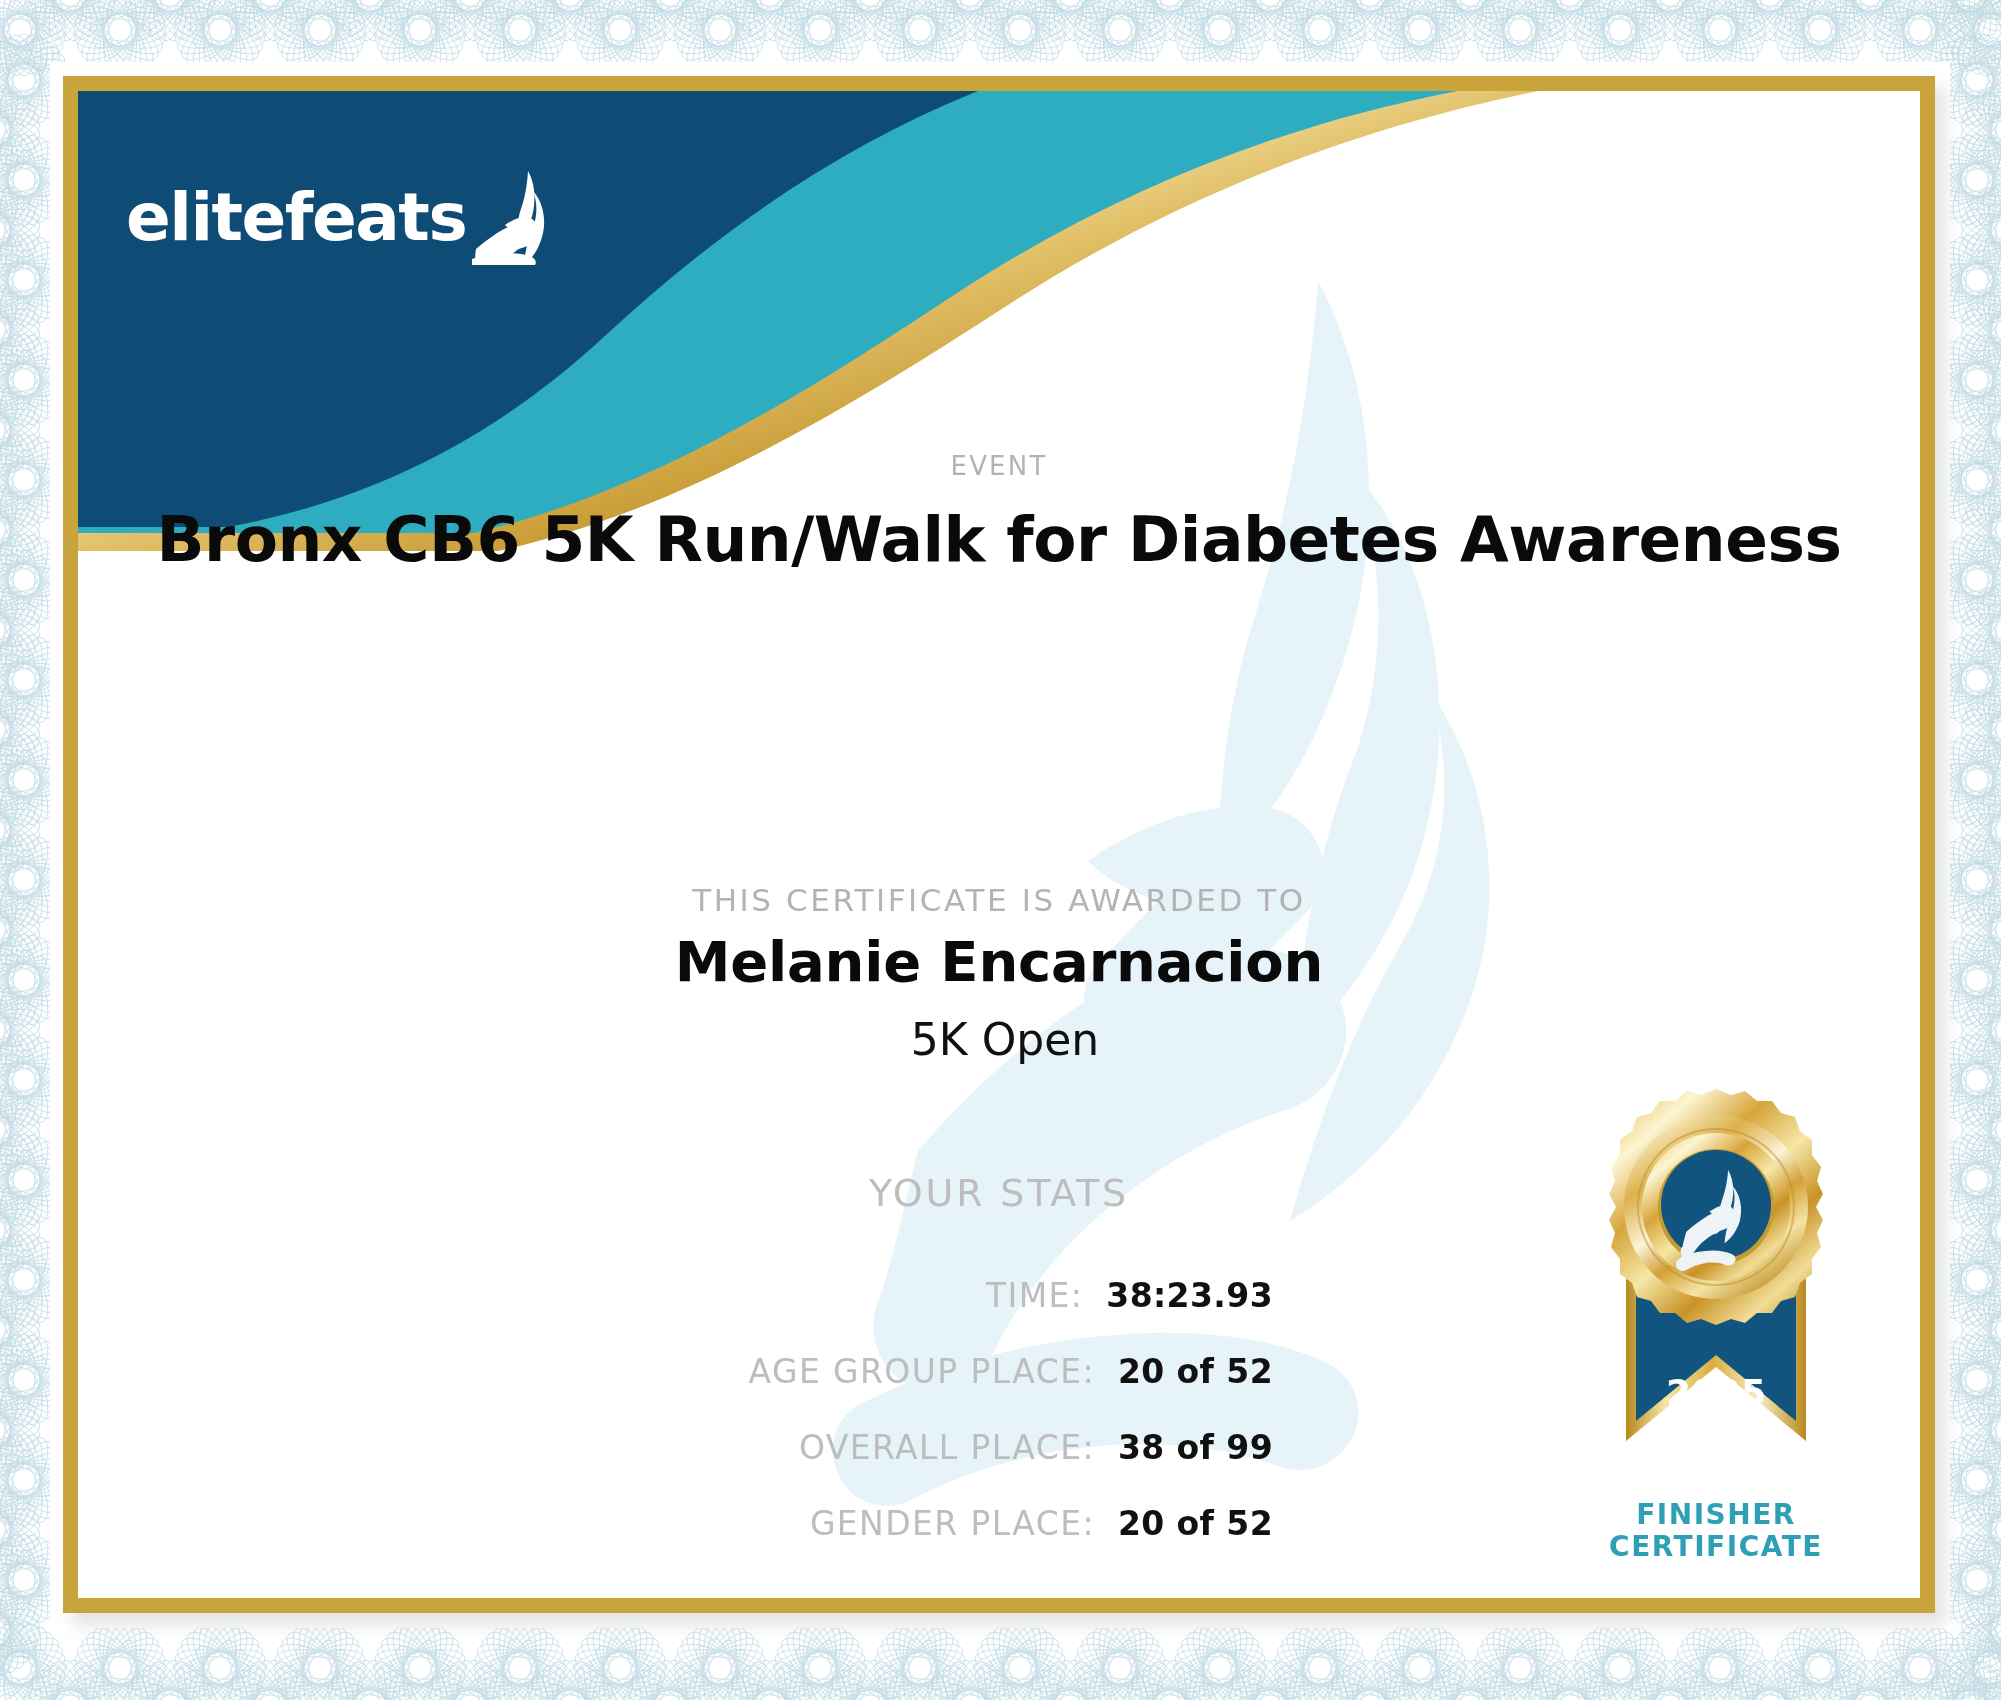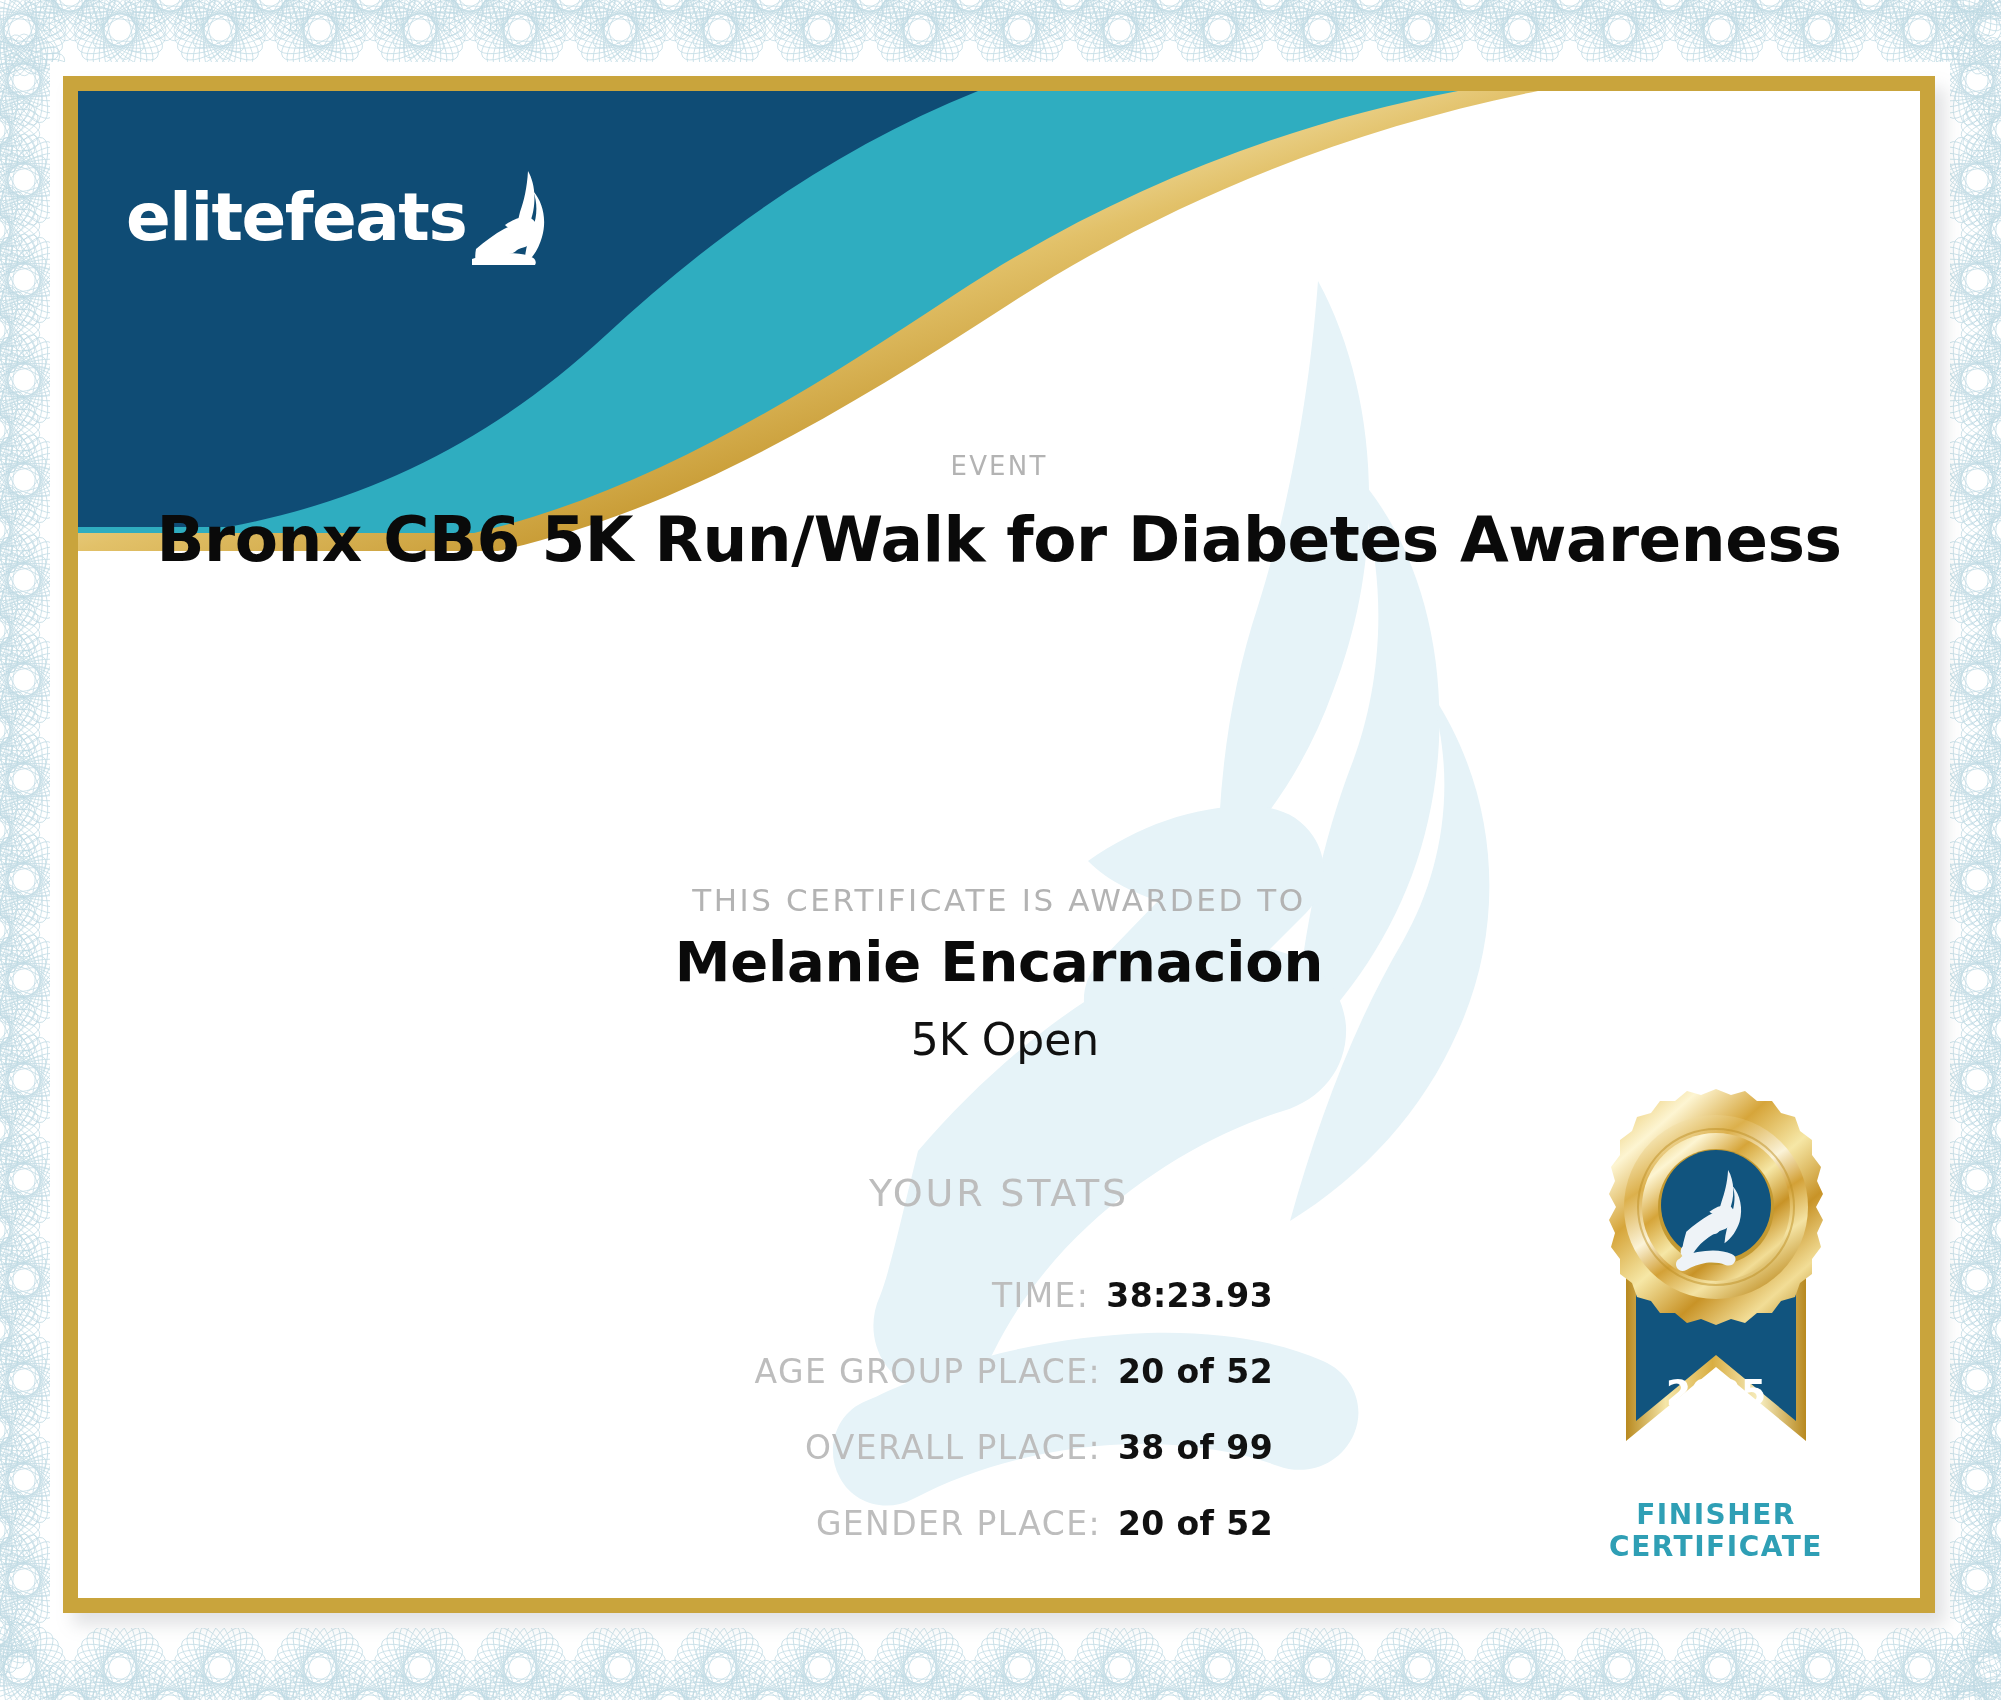--- a/index.html
+++ b/index.html
@@ -184,21 +184,21 @@
     font-family: "DejaVu Sans", sans-serif;
     font-size: 33px;
     letter-spacing: 1.4px;
     font-weight: normal;
   }
   .stat-val {
     color: #111111;
     font-family: "DejaVu Sans", sans-serif;
     font-size: 33px;
     font-weight: bold;
-    margin-left: 17px;
+    margin-left: 23px;
     letter-spacing: 0.4px;
   }
 
   
   #sponsor-logo {
     position: absolute;
     left: 175px;
     top: 1205px;
     z-index: 6;
     display: flex;

